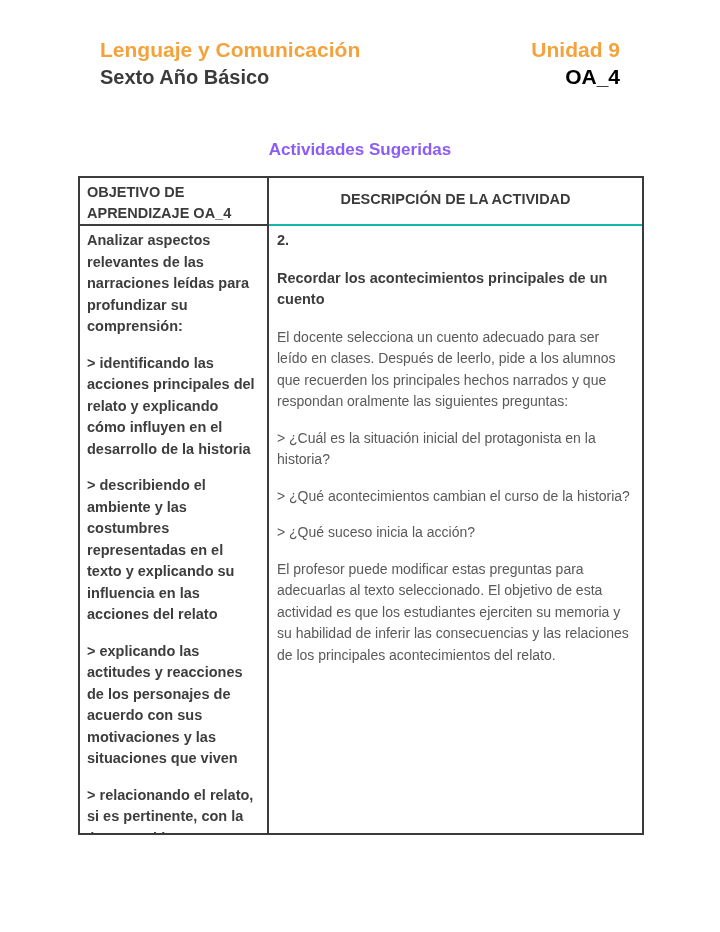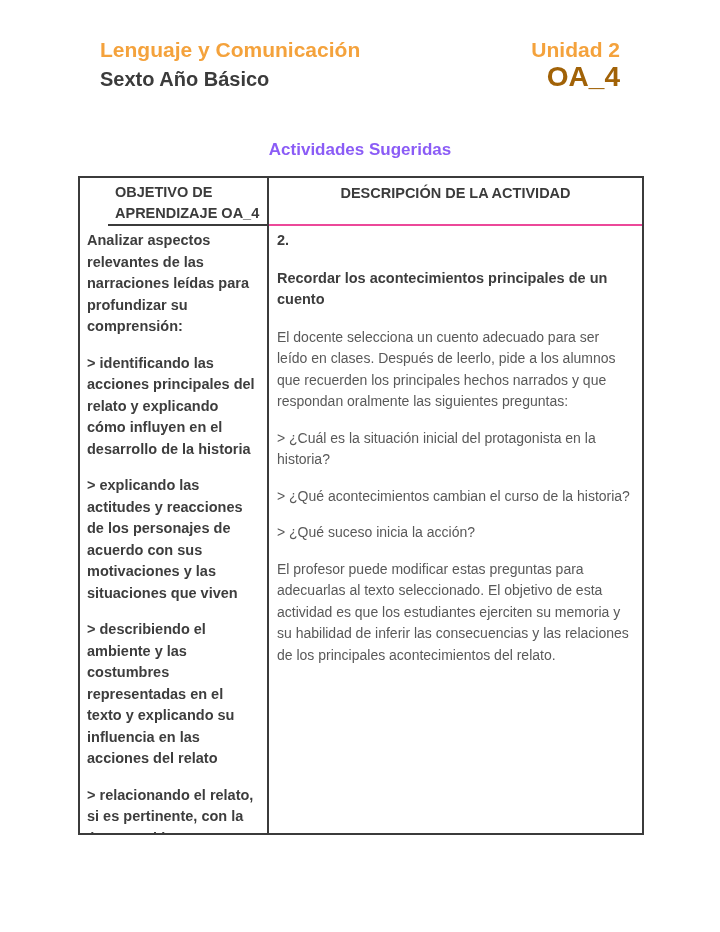--- a/index.html
+++ b/index.html
@@ -29,21 +29,21 @@
     font-size: 21px;
     font-weight: bold;
     color: #F4A23C;
   }
   .grade, .oa {
     font-size: 20px;
     font-weight: bold;
     text-align: center;
   }
   .grade { color: #3B3B3B; }
-  .oa { color: #a16207; font-size: 28px; margin-left: 16px; }
+  .oa { color: #000000; font-size: 21px; margin-left: 16px; }
 
   
   .doc-title {
     position: absolute;
     top: 140px;
     left: 0;
     width: 720px;
     text-align: center;
     font-size: 17px;
     font-weight: bold;
@@ -71,26 +71,25 @@
     font-size: 14.5px;
     font-weight: bold;
     color: #3B3B3B;
     line-height: 21px;
     padding: 4px 7px;
   }
   .th-left {
     border-right: 2px solid #3B3B3B;
     border-bottom: 2px solid #3B3B3B;
     text-align: left;
-    margin-left: 28px;
   }
   .th-right {
-    border-bottom: 2px solid #ec4899;
+    border-bottom: 2px solid #14b8a6;
     text-align: center;
-    padding-top: 5px;
+    padding-top: 11px;
   }
   .td-left {
     border-right: 2px solid #3B3B3B;
     padding: 4px 8px 20px 7px;
     font-size: 14.5px;
     font-weight: bold;
     color: #3D3D3D;
     line-height: 21.5px;
   }
   .td-right {
@@ -110,41 +109,41 @@
   .td-right .act-title { margin-bottom: 16px; }
 </style>
 </head>
 <body>
 
 <div class="page">
 
   <div class="doc-header">
     <div class="hrow">
       <span class="subject">Lenguaje y Comunicación</span>
-      <span class="unit">Unidad 2</span>
+      <span class="unit">Unidad 9</span>
     </div>
     <div class="hrow">
       <span class="grade">Sexto Año Básico</span>
       <span class="oa">OA_4</span>
     </div>
   </div>
 
   <div class="doc-title">Actividades Sugeridas</div>
 
   <div class="activity-table">
 
     <div class="cell th th-left">OBJETIVO DE APRENDIZAJE OA_4</div>
 
     <div class="cell th th-right">DESCRIPCIÓN DE LA ACTIVIDAD</div>
 
     <div class="cell td-left">
       <p>Analizar aspectos relevantes de las narraciones leídas para profundizar su comprensión:</p>
       <p>&gt; identificando las acciones principales del relato y explicando cómo influyen en el desarrollo de la historia</p>
+      <p>&gt; describiendo el ambiente y las costumbres representadas en el texto y explicando su influencia en las acciones del relato</p>
       <p>&gt; explicando las actitudes y reacciones de los personajes de acuerdo con sus motivaciones y las situaciones que viven</p>
-      <p>&gt; describiendo el ambiente y las costumbres representadas en el texto y explicando su influencia en las acciones del relato</p>
       <p>&gt; relacionando el relato, si es pertinente, con la época y el lugar en que se ambienta</p>
 
     </div>
 
     <div class="cell td-right">
       <p class="act-number">2.</p>
       <p class="act-title">Recordar los acontecimientos principales de un cuento</p>
       <p>El docente selecciona un cuento adecuado para ser leído en clases. Después de leerlo, pide a los alumnos que recuerden los principales hechos narrados y que respondan oralmente las siguientes preguntas:</p>
       <p>&gt; ¿Cuál es la situación inicial del protagonista en la historia?</p>
       <p>&gt; ¿Qué acontecimientos cambian el curso de la historia?</p>

